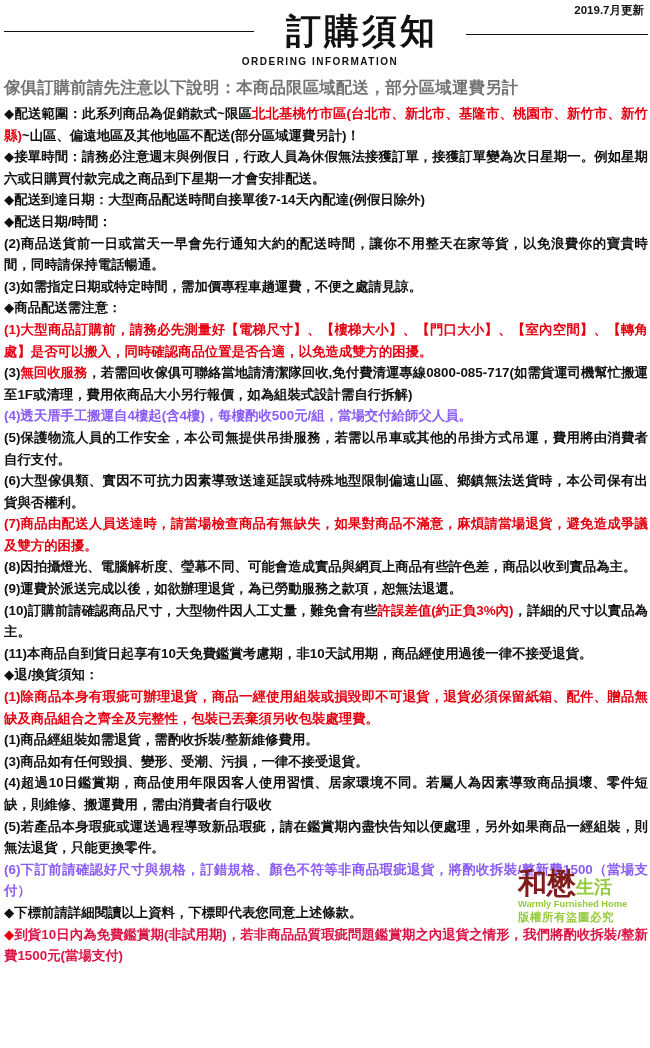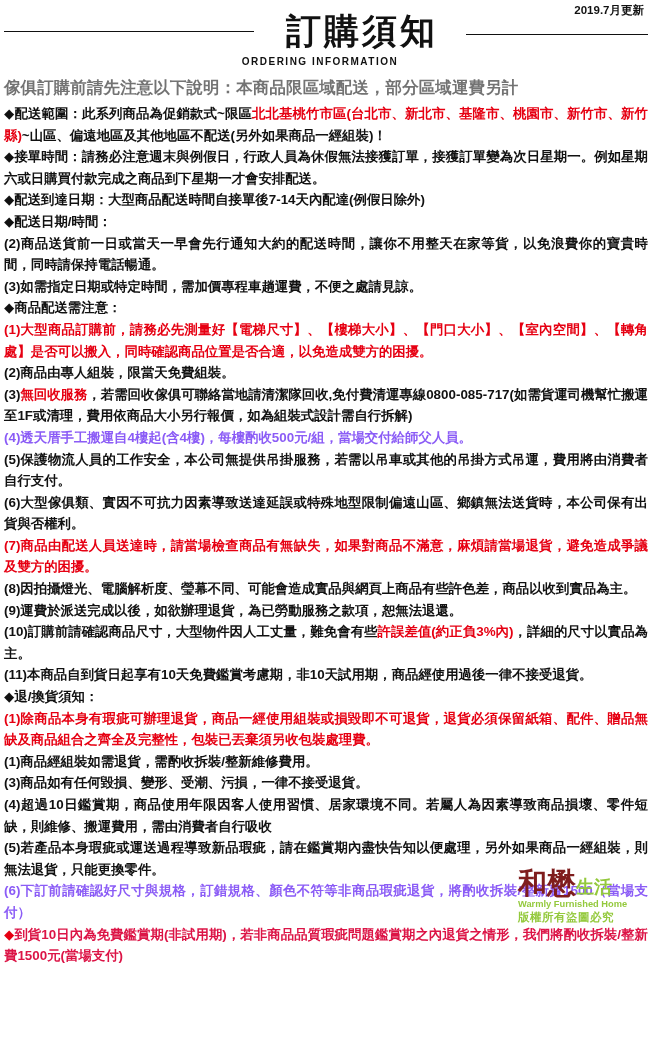--- a/index.html
+++ b/index.html
@@ -46,45 +46,45 @@
       <div class="hdr-line left"></div>
       <div class="hdr-title">訂購須知</div>
       <div class="hdr-line right"></div>
     </div>
     <div class="hdr-sub">ORDERING INFORMATION</div>
   </div>
 
   <div class="headline">傢俱訂購前請先注意以下說明：本商品限區域配送，部分區域運費另計</div>
 
   <div class="notice">
-      <div class="para"><span class="c-black">◆配送範圍：此系列商品為促銷款式~限區</span><span class="c-red">北北基桃竹市區(台北市、新北市、基隆市、桃園市、新竹市、新竹縣)</span><span class="c-black">~山區、偏遠地區及其他地區不配送(另外如果商品一經組裝)！</span></div>
+      <div class="para"><span class="c-black">◆配送範圍：此系列商品為促銷款式~限區</span><span class="c-red">北北基桃竹市區(台北市、新北市、基隆市、桃園市、新竹市、新竹縣)</span><span class="c-black">~山區、偏遠地區及其他地區不配送(部分區域運費另計)！</span></div>
       <div class="para"><span class="c-black">◆接單時間：請務必注意週末與例假日，行政人員為休假無法接獲訂單，接獲訂單變為次日星期一。例如星期六或日購買付款完成之商品到下星期一才會安排配送。</span></div>
       <div class="para"><span class="c-black">◆配送到達日期：大型商品配送時間自接單後7-14天內配達(例假日除外)</span></div>
       <div class="para"><span class="c-black">◆配送日期/時間：</span></div>
       <div class="para"><span class="c-black">(2)商品送貨前一日或當天一早會先行通知大約的配送時間，讓你不用整天在家等貨，以免浪費你的寶貴時間，同時請保持電話暢通。</span></div>
       <div class="para"><span class="c-black">(3)如需指定日期或特定時間，需加價專程車趟運費，不便之處請見諒。</span></div>
       <div class="para"><span class="c-black">◆商品配送需注意：</span></div>
       <div class="para"><span class="c-red">(1)大型商品訂購前，請務必先測量好【電梯尺寸】、【樓梯大小】、【門口大小】、【室內空間】、【轉角處】是否可以搬入，同時確認商品位置是否合適，以免造成雙方的困擾。</span></div>
-      <div class="para"><span class="c-black">(2)商品由專人組裝，限當天免費組裝。</span></div>
       <div class="para"><span class="c-black">(3)</span><span class="c-red">無回收服務</span><span class="c-black">，若需回收傢俱可聯絡當地請清潔隊回收,免付費清運專線0800-085-717(如需貨運司機幫忙搬運至1F或清理，費用依商品大小另行報價，如為組裝式設計需自行拆解)</span></div>
       <div class="para"><span class="c-blue">(4)透天厝手工搬運自4樓起(含4樓)，每樓酌收500元/組，當場交付給師父人員。</span></div>
       <div class="para"><span class="c-black">(5)保護物流人員的工作安全，本公司無提供吊掛服務，若需以吊車或其他的吊掛方式吊運，費用將由消費者自行支付。</span></div>
       <div class="para"><span class="c-black">(6)大型傢俱類、實因不可抗力因素導致送達延誤或特殊地型限制偏遠山區、鄉鎮無法送貨時，本公司保有出貨與否權利。</span></div>
       <div class="para"><span class="c-red">(7)商品由配送人員送達時，請當場檢查商品有無缺失，如果對商品不滿意，麻煩請當場退貨，避免造成爭議及雙方的困擾。</span></div>
       <div class="para"><span class="c-black">(8)因拍攝燈光、電腦解析度、瑩幕不同、可能會造成實品與網頁上商品有些許色差，商品以收到實品為主。</span></div>
       <div class="para"><span class="c-black">(9)運費於派送完成以後，如欲辦理退貨，為已勞動服務之款項，恕無法退還。</span></div>
       <div class="para"><span class="c-black">(10)訂購前請確認商品尺寸，大型物件因人工丈量，難免會有些</span><span class="c-red">許誤差值(約正負3%內)</span><span class="c-black">，詳細的尺寸以實品為主。</span></div>
       <div class="para"><span class="c-black">(11)本商品自到貨日起享有10天免費鑑賞考慮期，非10天試用期，商品經使用過後一律不接受退貨。</span></div>
       <div class="para"><span class="c-black">◆退/換貨須知：</span></div>
       <div class="para"><span class="c-red">(1)除商品本身有瑕疵可辦理退貨，商品一經使用組裝或損毀即不可退貨，退貨必須保留紙箱、配件、贈品無缺及商品組合之齊全及完整性，包裝已丟棄須另收包裝處理費。</span></div>
       <div class="para"><span class="c-black">(1)商品經組裝如需退貨，需酌收拆裝/整新維修費用。</span></div>
       <div class="para"><span class="c-black">(3)商品如有任何毀損、變形、受潮、污損，一律不接受退貨。</span></div>
       <div class="para"><span class="c-black">(4)超過10日鑑賞期，商品使用年限因客人使用習慣、居家環境不同。若屬人為因素導致商品損壞、零件短缺，則維修、搬運費用，需由消費者自行吸收</span></div>
       <div class="para"><span class="c-black">(5)若產品本身瑕疵或運送過程導致新品瑕疵，請在鑑賞期內盡快告知以便處理，另外如果商品一經組裝，則無法退貨，只能更換零件。</span></div>
       <div class="para"><span class="c-blue">(6)下訂前請確認好尺寸與規格，訂錯規格、顏色不符等非商品瑕疵退貨，將酌收拆裝/整新費1500（當場支付）</span></div>
+      <div class="para"><span class="c-black">◆下標前請詳細閱讀以上資料，下標即代表您同意上述條款。</span></div>
       <div class="para"><span class="c-red">◆</span><span class="c-crimson">到貨10日內為免費鑑賞期(非試用期)，若非商品品質瑕疵問題鑑賞期之內退貨之情形，我們將酌收拆裝/整新費1500元(當場支付)</span></div>
     </div>
 
   <div class="logo">
     <div class="brand">
       <span class="brand-big">和懋</span><span class="brand-small">生活</span>
     </div>
     <div class="tagline">Warmly Furnished Home</div>
     <div class="copyright">版權所有盜圖必究</div>
   </div>

